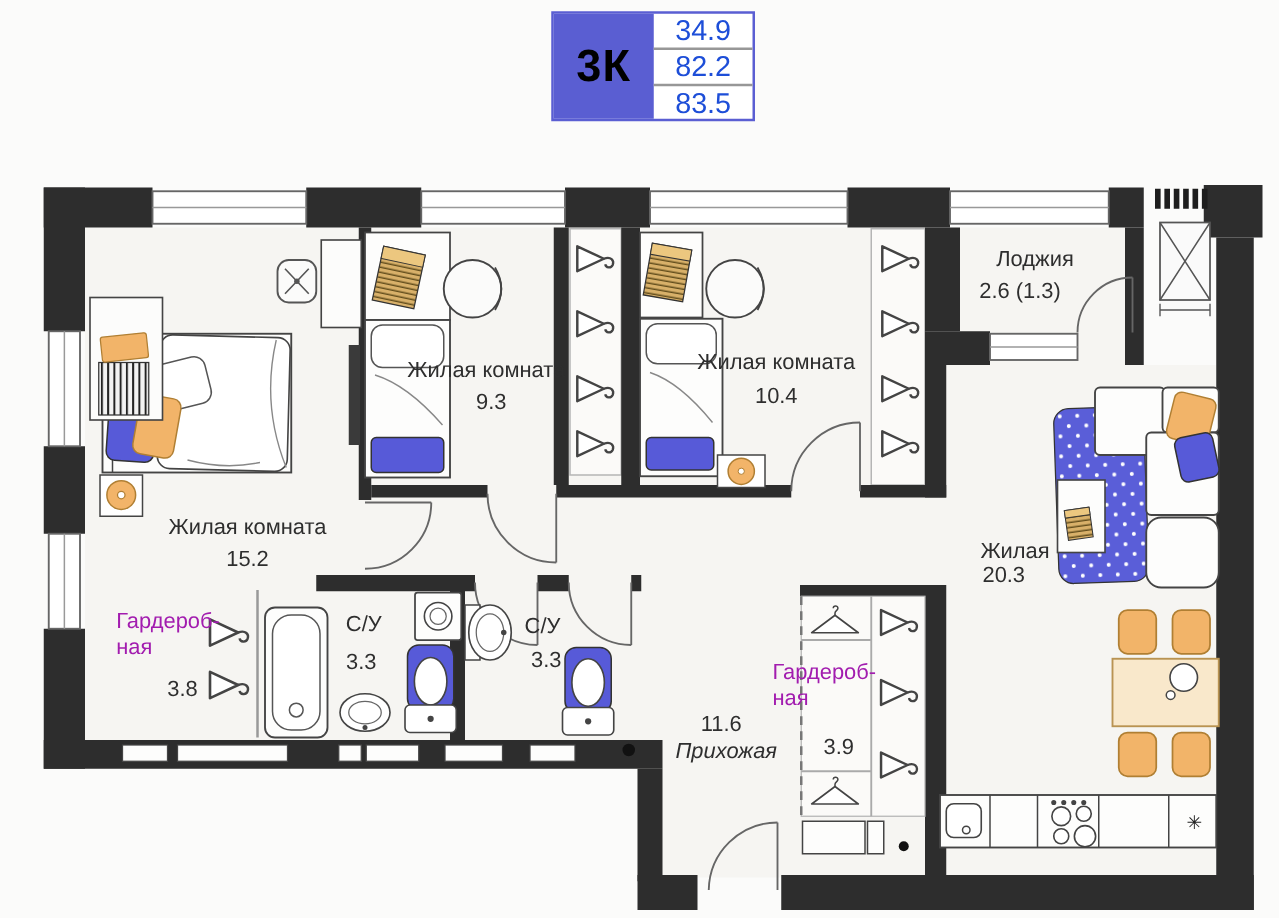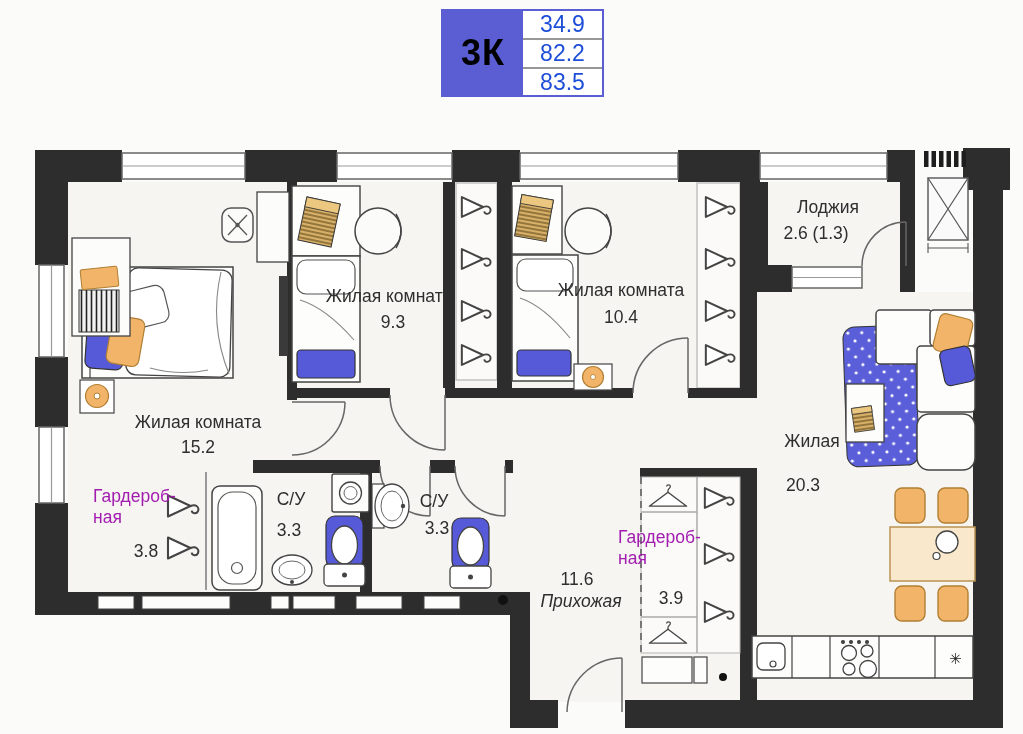--- a/index.html
+++ b/index.html
@@ -405,21 +405,21 @@
   <div class="lbl" style="left:389px; top:296px;">Жилая комната</div>
   <div class="lbl" style="left:393px; top:322px;">9.3</div>
 
   <div class="lbl" style="left:621px; top:290px;">Жилая комната</div>
   <div class="lbl" style="left:621px; top:317px;">10.4</div>
 
   <div class="lbl" style="left:788px; top:207px;margin-left:40px;">Лоджия</div>
   <div class="lbl" style="left:816px; top:233px;">2.6 (1.3)</div>
 
   <div class="lbl" style="left:812px; top:441px;">Жилая</div>
-  <div class="lbl" style="left:803px; top:485px;">20.3</div>
+  <div class="lbl" style="left:803px; top:460px;">20.3</div>
 
   <div class="lbl-left" style="left:93px; top:486px;">
     <div>Гардероб-</div>
     <div>ная</div>
   </div>
   <div class="lbl" style="left:146px; top:551px;">3.8</div>
 
   <div class="lbl" style="left:291px; top:499px;">С/У</div>
   <div class="lbl" style="left:289px; top:530px;">3.3</div>
 

